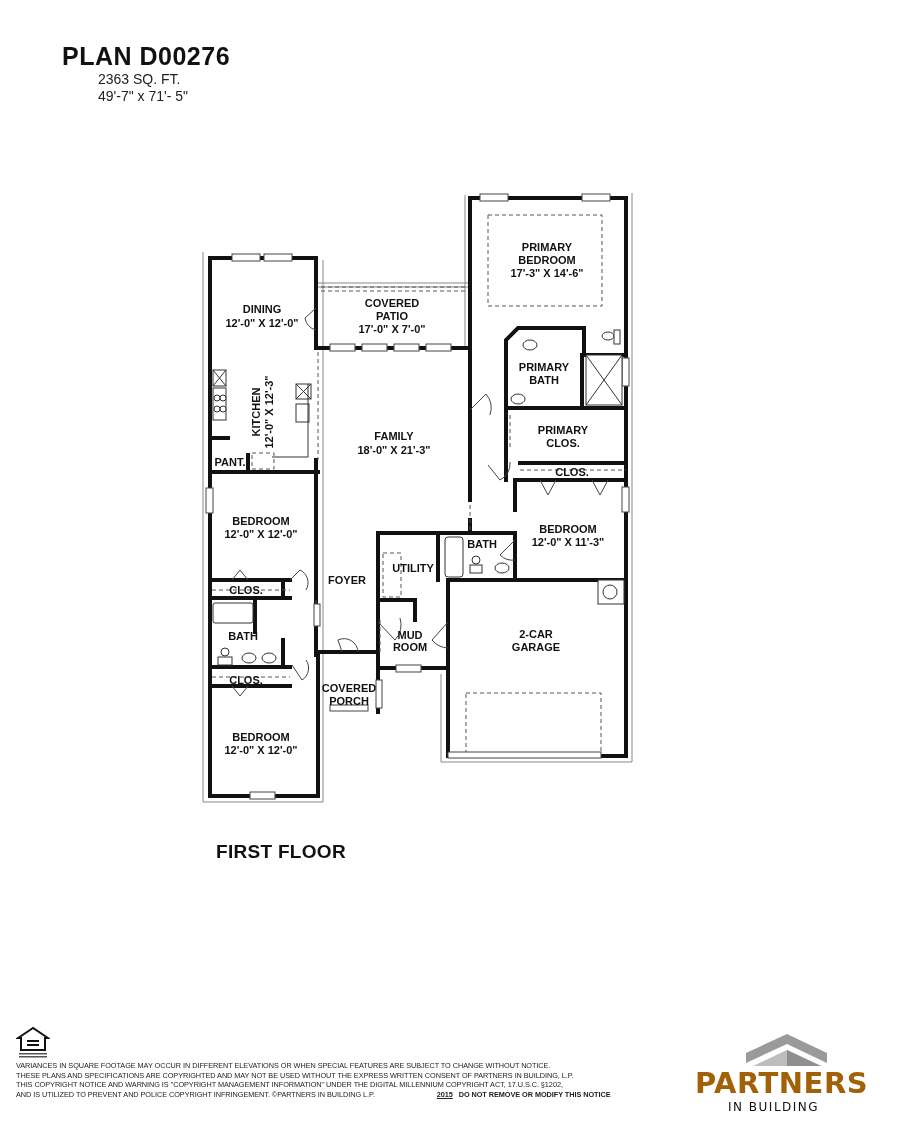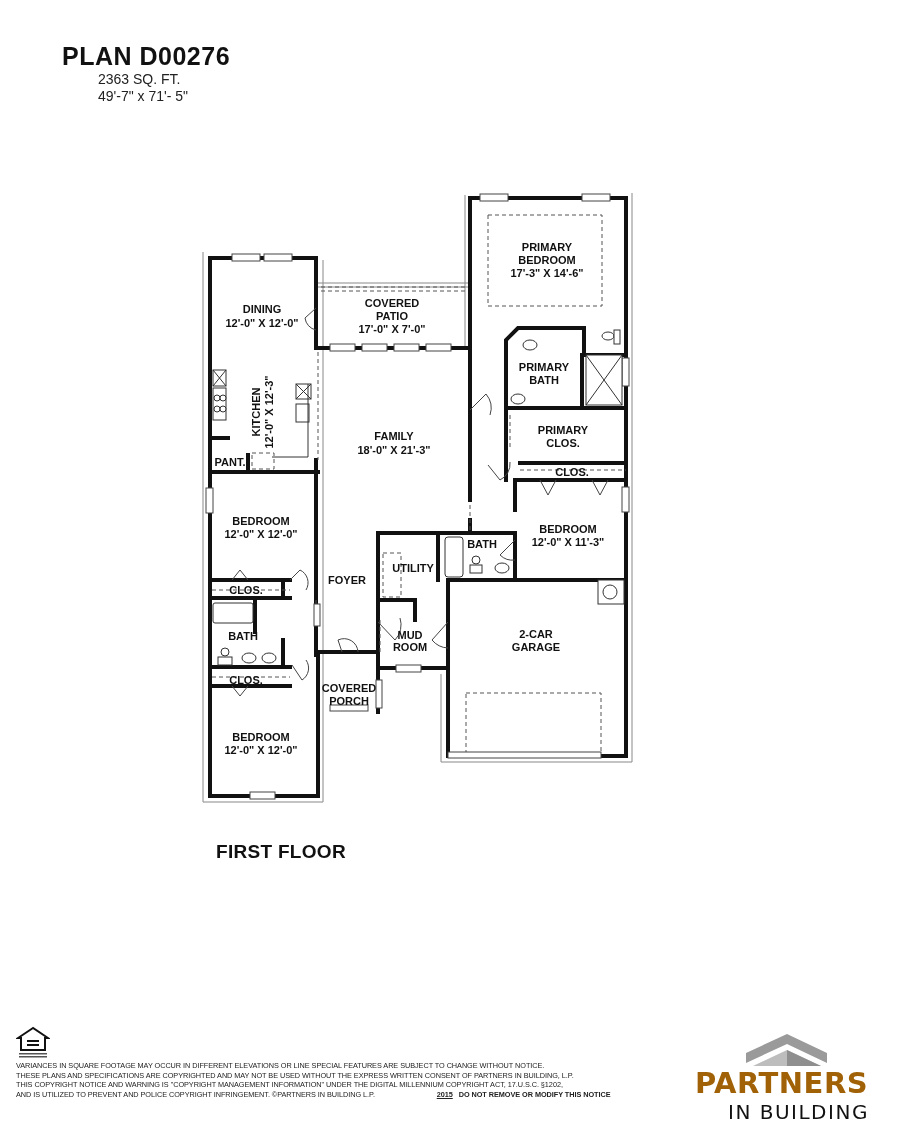--- a/index.html
+++ b/index.html
@@ -11,21 +11,21 @@
   .floor-label { position:absolute; left:216px; top:841px; font-size:19px; font-weight:bold; color:#111; letter-spacing:0.3px; }
   svg.plan { position:absolute; left:0; top:0; }
   .room-lbl { font-family:"Liberation Sans", sans-serif; font-weight:bold; font-size:11px; fill:#111; text-anchor:middle; }
   .disclaimer { position:absolute; left:16px; top:1061px; width:680px; font-size:7.3px; line-height:9.6px; color:#222; letter-spacing:-0.05px; }
   .disclaimer .line { white-space:nowrap; display:block; }
   .disclaimer .year { text-decoration:underline; font-weight:bold;padding-left:48px; }
   .disclaimer .notice { font-weight:bold;margin-top:7px; }
   .eho { position:absolute; left:16px; top:1026px; width:34px; height:32px; }
   .logo { position:absolute; left:690px; top:1030px; width:180px; height:90px; }
   .logo-word { position:absolute; left:5px; top:36px; font-size:29px; font-weight:900; letter-spacing:0.5px; color:#a16207; font-family:"DejaVu Sans", sans-serif; }
-  .logo-sub { position:absolute; left:38px; top:70px; font-size:20px; letter-spacing:1.5px; color:#111; font-family:"DejaVu Sans", sans-serif; }
+  .logo-sub { position:absolute; left:38px; top:70px; font-size:12px; letter-spacing:1.5px; color:#111; font-family:"DejaVu Sans", sans-serif; }
 </style>
 </head>
 <body>
 
 <div class="title">PLAN D00276</div>
 <div class="sub sqft">2363 SQ. FT.</div>
 <div class="sub dims">49'-7" x 71'- 5"</div>
 
 <svg class="plan" width="900" height="1126" viewBox="0 0 900 1126" xmlns="http://www.w3.org/2000/svg">
   <g fill="none" stroke="#888" stroke-width="1">
@@ -235,21 +235,21 @@
 
 <svg class="eho" viewBox="0 0 34 32">
   <polygon points="17,2 2,12 5,12 5,24 29,24 29,12 32,12" fill="none" stroke="#111" stroke-width="2"></polygon>
   <line x1="11" y1="15" x2="23" y2="15" stroke="#111" stroke-width="2"></line>
   <line x1="11" y1="19" x2="23" y2="19" stroke="#111" stroke-width="2"></line>
   <rect x="3" y="27" width="28" height="1.5" fill="#555"></rect>
   <rect x="3" y="30" width="28" height="1.5" fill="#555"></rect>
 </svg>
 
 <div class="disclaimer">
-  <span class="line">VARIANCES IN SQUARE FOOTAGE MAY OCCUR IN DIFFERENT ELEVATIONS OR LINE SPECIAL FEATURES ARE SUBJECT TO CHANGE WITHOUT NOTICE.</span>
+  <span class="line">VARIANCES IN SQUARE FOOTAGE MAY OCCUR IN DIFFERENT ELEVATIONS OR WHEN SPECIAL FEATURES ARE SUBJECT TO CHANGE WITHOUT NOTICE.</span>
   <span class="line">THESE PLANS AND SPECIFICATIONS ARE COPYRIGHTED AND MAY NOT BE USED WITHOUT THE EXPRESS WRITTEN CONSENT OF PARTNERS IN BUILDING, L.P.</span>
   <span class="line">THIS COPYRIGHT NOTICE AND WARNING IS "COPYRIGHT MANAGEMENT INFORMATION" UNDER THE DIGITAL MILLENNIUM COPYRIGHT ACT, 17.U.S.C.     §1202,</span>
   <span class="line"><span>AND IS UTILIZED TO PREVENT AND POLICE COPYRIGHT INFRINGEMENT.  ©PARTNERS IN BUILDING L.P.</span>&nbsp;&nbsp;&nbsp;&nbsp;&nbsp;&nbsp;&nbsp;<span class="year">2015</span>&nbsp;&nbsp;&nbsp;<span class="notice">DO NOT REMOVE OR MODIFY THIS NOTICE</span></span>
 </div>
 
 <div class="logo">
   <svg width="180" height="40" viewBox="0 0 180 40" style="position:absolute;left:0;top:0">
     <polygon points="56,23 97,4 137,23 137,33 97,14 56,33" fill="#9a9a9a"></polygon>
     <polygon points="63,36 97,20 131,36" fill="#bdbdbd"></polygon>
     <polygon points="97,20 131,36 97,36" fill="#8f8f8f"></polygon>

